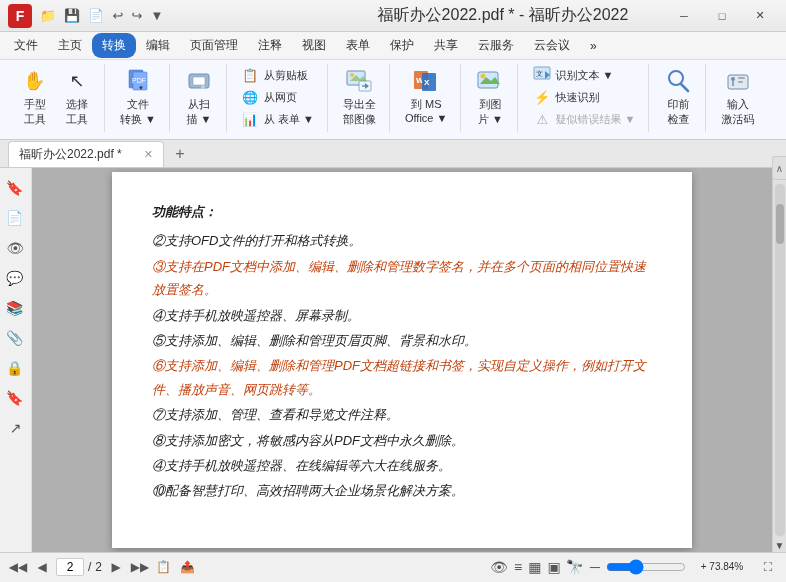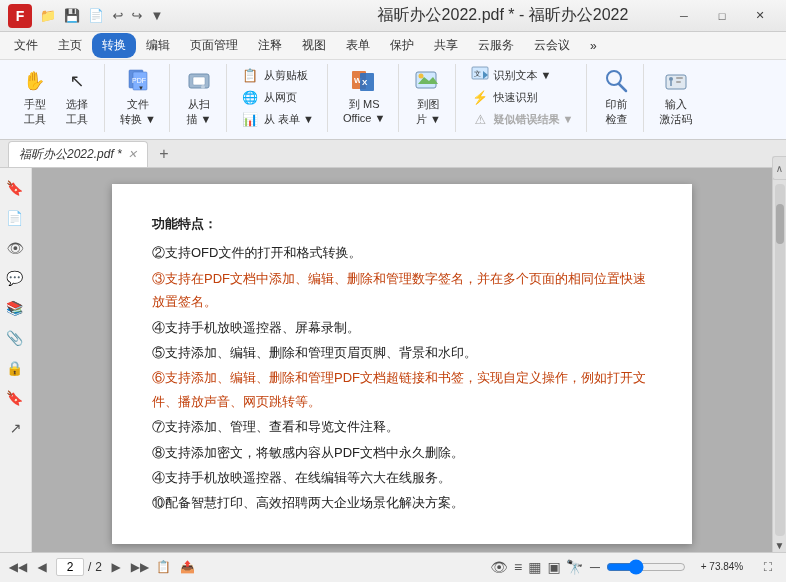--- a/index.html
+++ b/index.html
@@ -139,22 +139,21 @@
       display: flex;
       align-items: center;
       padding: 4px 10px;
       background: white;
       border: 1px solid #ccc;
       border-bottom: none;
       border-radius: 4px 4px 0 0;
       font-size: 12px;
       color: #333;
       cursor: pointer;
-      gap: 6px;
-      font-style: italic;
+      gap: 22px;
     }
     .doc-tab .close-tab {
       font-size: 11px; color: #999; cursor: pointer;
     }
     .tab-add {
       width: 24px; height: 22px;
       display: flex; align-items: center; justify-content: center;
       font-size: 16px; color: #666; cursor: pointer;
       margin-left: 4px; margin-bottom: 2px;
     }
@@ -182,22 +181,23 @@
       font-size: 14px; color: #555; cursor: pointer; border-radius: 3px;
     }
     .sidebar-icon.active-side { color: #e04040; }
 
     .content-area {
       flex: 1;
       background: #b0b0b0;
       overflow: auto;
       display: flex;
       justify-content: center;
-      padding: 16px 0;
+      padding: 4px 0;
       position: relative;
+      font-style: italic;
     }
     .pdf-page {
       background: white;
       width: 580px;
       min-height: 360px;
       padding: 28px 40px;
       box-shadow: 0 2px 8px rgba(0,0,0,0.3);
     }
     .pdf-page p {
       font-size: 13px;
@@ -370,20 +370,37 @@
             <span>从网页</span>
           </div>
           <div class="ribbon-btn-small">
             <div class="small-icon">📊</div>
             <span>从 表单 ▼</span>
           </div>
         </div>
       </div>
     </div>
 
+    <div class="ribbon-group">
+      <div class="ribbon-group-items">
+        <div class="ribbon-btn">
+          <div class="ribbon-icon">
+            <svg width="28" height="28" viewBox="0 0 28 28">
+              <rect x="2" y="4" width="18" height="14" rx="1" fill="#d0e8ff" stroke="#7090b0" stroke-width="1"></rect>
+              <polygon points="5,14 11,8 15,12 18,9 22,14" fill="#90c070" opacity="0.8"></polygon>
+              <circle cx="7" cy="8" r="2" fill="#f0c040"></circle>
+              <rect x="14" y="14" width="12" height="10" rx="1" fill="#f0f8ff" stroke="#7090b0" stroke-width="0.8" opacity="0.9"></rect>
+              <line x1="17" y1="19" x2="23" y2="19" stroke="#7090b0" stroke-width="1.5"></line>
+              <polygon points="20,16 20,22 24,19" fill="#5090c0"></polygon>
+            </svg>
+          </div>
+          <div class="ribbon-btn-label">导出全<br>部图像</div>
+        </div>
+      </div>
+    </div>
 
     <div class="ribbon-group">
       <div class="ribbon-group-items">
         <div class="ribbon-btn">
           <div class="ribbon-icon">
             <svg width="28" height="28" viewBox="0 0 28 28">
               <rect x="2" y="4" width="14" height="18" rx="1" fill="#e07030" opacity="0.9"></rect>
               <text x="4" y="16" font-size="8" fill="white" font-weight="bold">W</text>
               <rect x="10" y="6" width="14" height="18" rx="1" fill="#3070c0" opacity="0.9"></rect>
               <text x="12" y="18" font-size="8" fill="white" font-weight="bold">X</text>
@@ -421,21 +438,21 @@
               </svg>
             </div>
             <span>识别文本 ▼</span>
           </div>
           <div class="ribbon-btn-small">
             <div class="small-icon">⚡</div>
             <span>快速识别</span>
           </div>
           <div class="ribbon-btn-small" style="color:#aaa;">
             <div class="small-icon" style="color:#aaa;">⚠</div>
-            <span style="color:#aaa;font-weight:bold;">疑似错误结果 ▼</span>
+            <span style="color:#aaa;">疑似错误结果 ▼</span>
           </div>
         </div>
       </div>
     </div>
 
     <div class="ribbon-group">
       <div class="ribbon-group-items">
         <div class="ribbon-btn">
           <div class="ribbon-icon">
             <svg width="28" height="28" viewBox="0 0 28 28">

